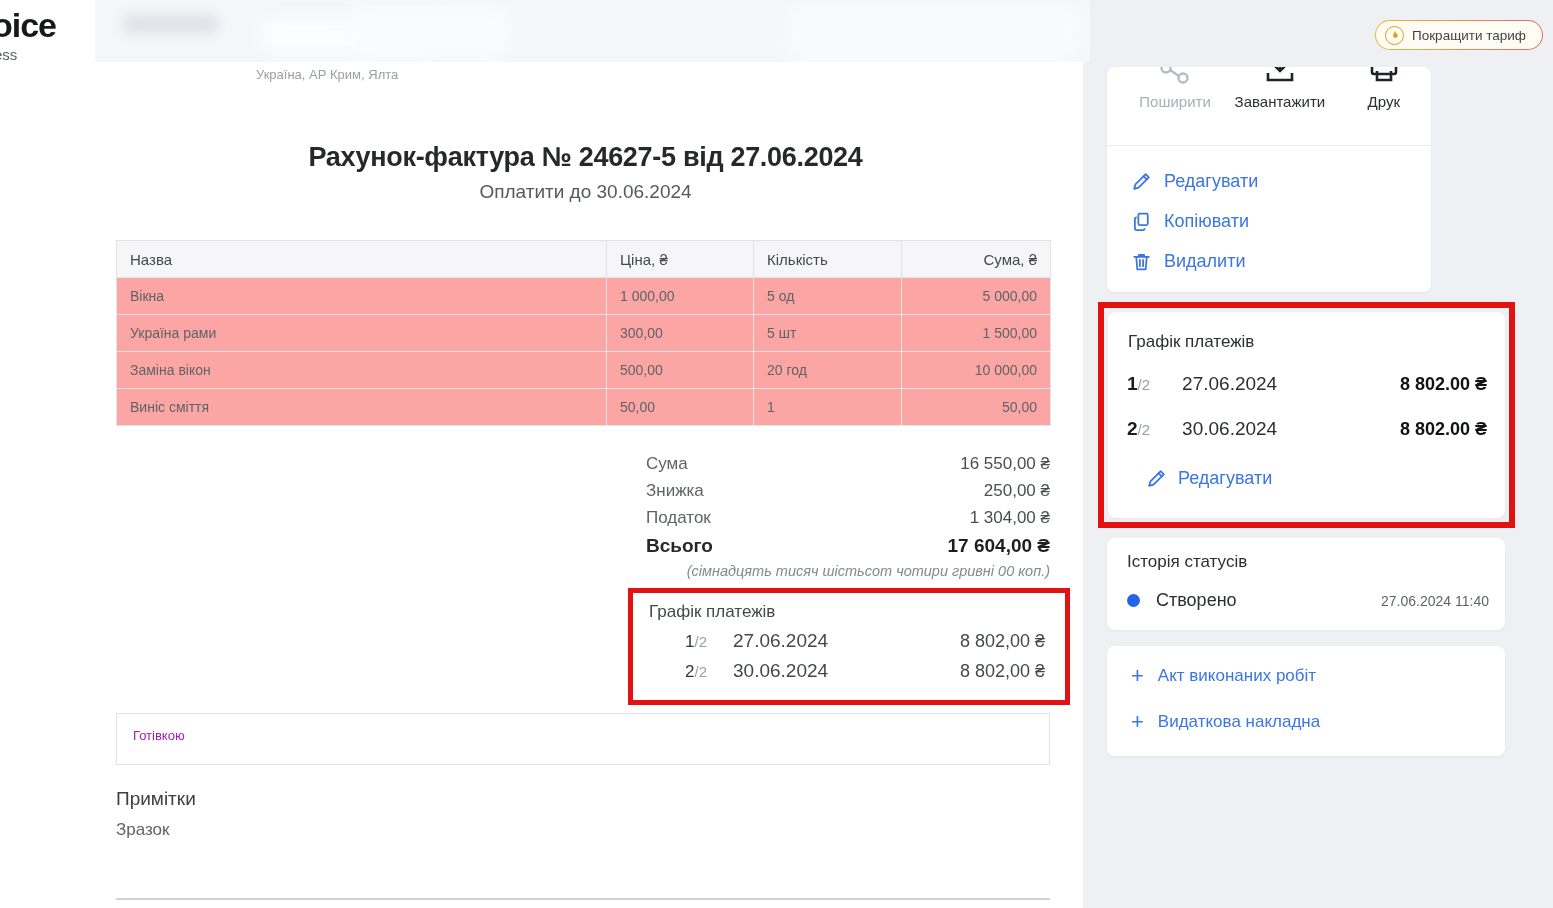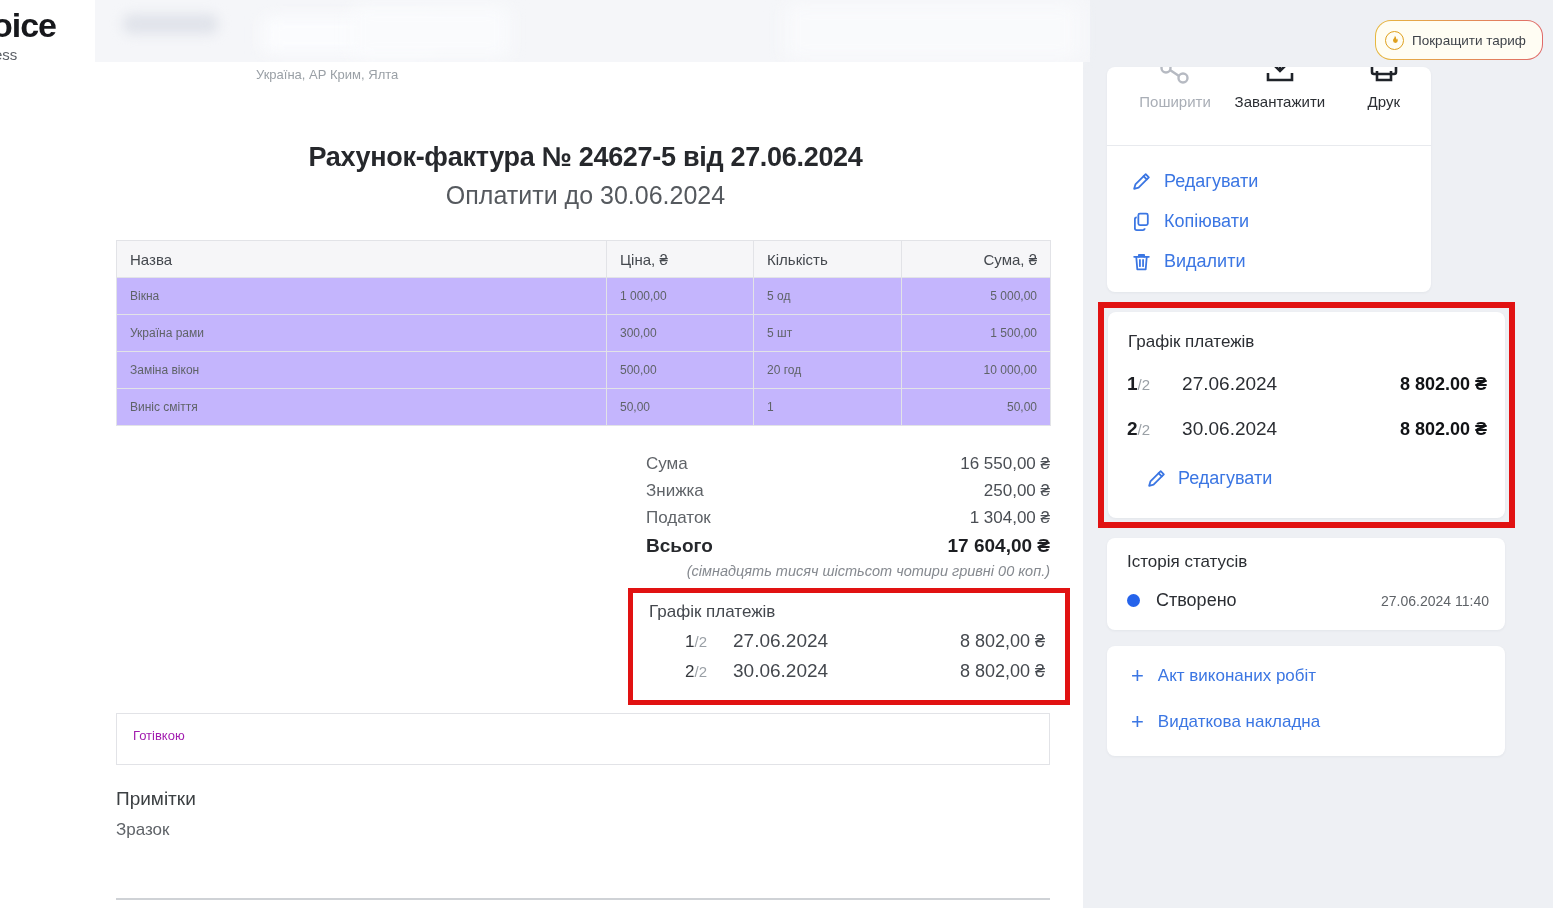--- a/index.html
+++ b/index.html
@@ -20,26 +20,26 @@
   .blob { position:absolute; border-radius:8px; filter:blur(6px); }
   .blob-a { left:28px; top:14px; width:95px;  height:20px; background:#e0e3ea; }
   .blob-b { left:167px; top:16px; width:175px; height:38px; background:#fbfcfe; filter:blur(8px); }
   .blob-c { left:255px; top:6px;  width:160px; height:52px; background:#fafbfd; filter:blur(9px); }
   .blob-d { left:690px; top:4px;  width:295px; height:56px; background:#f9fafc; filter:blur(9px); }
 
   
   .paper { position:absolute; left:88px; top:62px; width:995px; height:846px; background:#ffffff; z-index:2; }
   .doc-address { position:absolute; left:168px; top:5px; font-size:13px; color:#9aa0a6; }
   .doc-title { position:absolute; left:0; top:80px; width:100%; text-align:center; font-size:27px; font-weight:600; color:#26282c; letter-spacing:-0.3px; }
-  .doc-due   { position:absolute; left:0; top:119px; width:100%; text-align:center; font-size:25px; color:#55595e; }
+  .doc-due   { position:absolute; left:0; top:119px; width:100%; text-align:center; font-size:19px; color:#55595e; }
 
   table.items { position:absolute; left:28px; top:178px; width:934px; border-collapse:collapse; table-layout:fixed; }
   table.items th, table.items td { border:1px solid #e2e3e7; padding:4px 13px; height:37px; font-weight:400; }
   table.items th { background:#f6f6f8; text-align:left; font-size:15px; color:#44484e; }
-  table.items td { font-size:12px; color:#5f6368; background:#c4b5fd; }
+  table.items td { font-size:14px; color:#5f6368; background:#fca5a5; }
   table.items th.num, table.items td.num { text-align:right; }
 
   .summary { position:absolute; right:33px; top:392px; width:404px; }
   .sum-row { display:flex; justify-content:space-between; align-items:baseline; height:27px; font-size:17px; color:#5f6368; }
   .sum-row .sum-val { color:#4a4e54; }
   .sum-row.total { font-size:19px; font-weight:700; color:#26282c; height:29px; }
   .sum-row.total .sum-val { color:#1c1e22; }
   .sum-words { position:absolute; right:33px; top:501px; font-size:14.5px; font-style:italic; color:#85898f; }
 
   
@@ -89,21 +89,21 @@
   .hist-dot { width:13px; height:13px; border-radius:50%; background:#2563eb; }
   .hist-status { margin-left:16px; font-size:18px; color:#2b2e33; }
   .hist-time { margin-left:auto; font-size:14px; color:#5f6368; }
 
   .card-docs { left:1107px; top:646px; width:398px; height:110px; }
   .doc-link { position:absolute; left:24px; display:flex; align-items:center; gap:14px; color:#3b76e3; font-size:17px; cursor:pointer; }
   .doc-link.d1 { top:20px; } .doc-link.d2 { top:66px; }
   .plus-glyph { font-size:22px; line-height:20px; color:#3b76e3; font-weight:400; }
 
   .upgrade-btn {
-    position:absolute; left:1375px; top:20px; width:168px; height:40px;
+    position:absolute; left:1375px; top:20px; width:168px; height:30px;
     border-radius:16px; border:1.5px solid transparent;
     background:linear-gradient(#fffdf3,#fffdf3) padding-box,
                linear-gradient(90deg,#e7b83e,#e06a6a) border-box;
     display:flex; align-items:center; gap:8px; padding-left:9px;
     font-size:13.5px; color:#3f434a; cursor:pointer; z-index:6;
     font-family:"Liberation Sans","DejaVu Sans",sans-serif;
   }
   .flame-circle { width:19px; height:19px; border-radius:50%; border:1.5px solid #dfa01d; display:flex; align-items:center; justify-content:center; }
 
   svg { display:block; }

